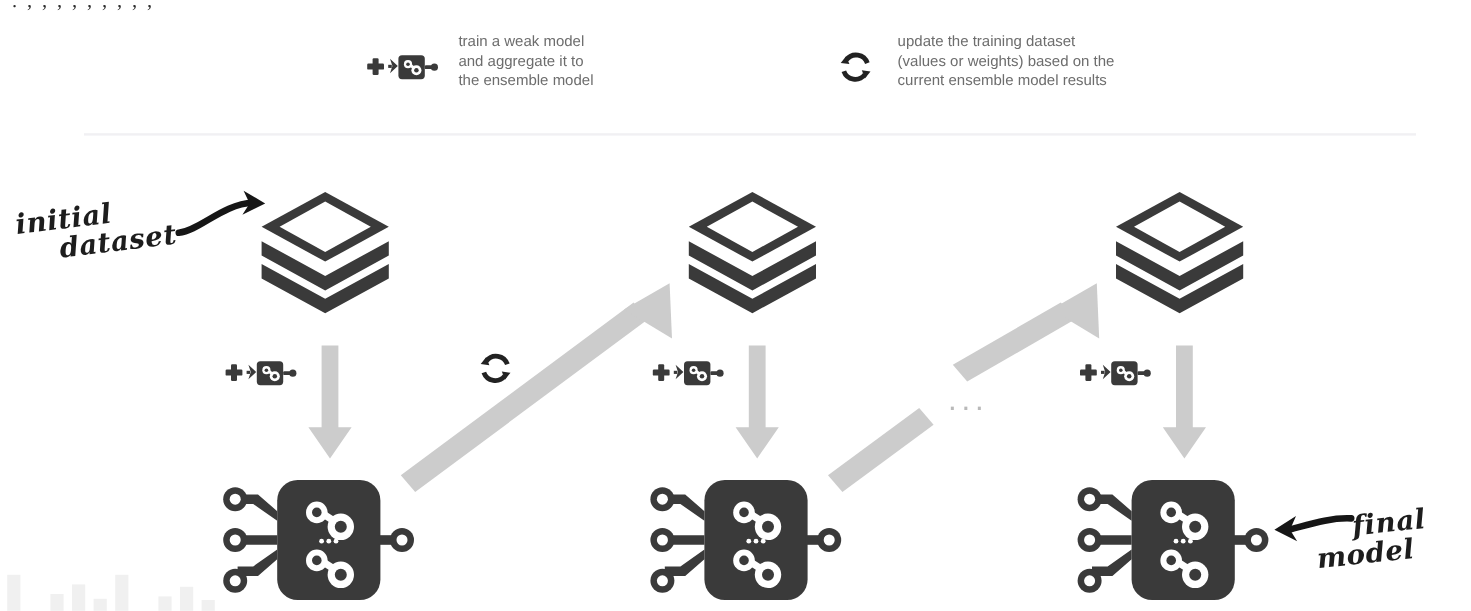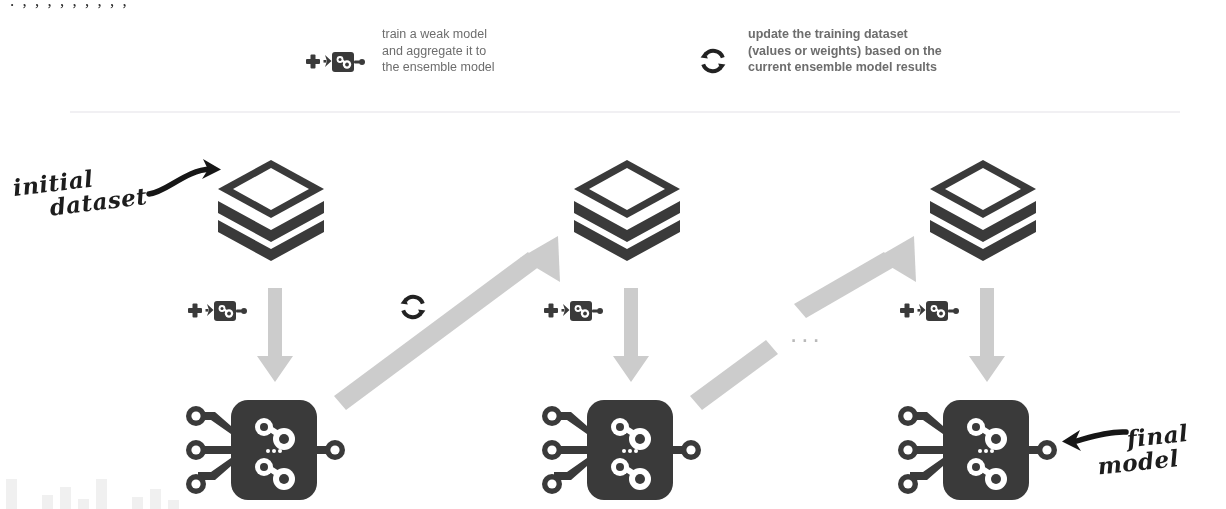--- a/index.html
+++ b/index.html
@@ -17,21 +17,21 @@
     position:absolute;left:0;top:0;width:1226px;height:14px;
     overflow:hidden;
   }
   .clipped-strip .frag{
     position:absolute;top:-9px;left:10px;
     font-family:"Liberation Serif",serif;
     font-size:17px;color:#2b2b2b;letter-spacing:2px;white-space:nowrap;
   }
 
   
-  .legend-item{position:absolute;display:flex;align-items:flex-end;}
+  .legend-item{position:absolute;display:flex;align-items:center;}
   .legend-text{
     font-size:12.5px;line-height:16.5px;color:#6d6d6d;
     white-space:pre-line;font-family:"Liberation Sans",sans-serif;
   }
   .legend-icon{flex:0 0 auto;}
 
   .divider{
     position:absolute;left:70px;top:111px;width:1110px;height:2px;
     background:#f1f0f3;
   }
@@ -85,21 +85,21 @@
           <rect x="48" y="12.4" width="6" height="3.2" rx="1"></rect>
           <circle cx="56" cy="14" r="3"></circle>
         </g>
       </svg>
     </span>
     <span class="legend-text">train a weak model
 and aggregate it to
 the ensemble model</span>
   </div>
 
-  <div class="legend-item" style="left:698px;top:26px;font-weight:bold;">
+  <div class="legend-item" style="left:698px;top:26px;">
     <span class="legend-icon" style="margin-right:20px;margin-top:11px;">
       <svg width="30" height="30" viewBox="0 0 30 30">
         <g fill="none" stroke="#222" stroke-width="4" stroke-linecap="butt">
           <path d="M5.2 18.4 A10 10 0 0 0 22.6 21.2"></path>
           <path d="M24.8 11.6 A10 10 0 0 0 7.4 8.8"></path>
         </g>
         <g fill="#222">
           <path d="M20.2 17.6 L27.4 18.6 L22.8 24.4 Z"></path>
           <path d="M9.8 12.4 L2.6 11.4 L7.2 5.6 Z"></path>
         </g>

